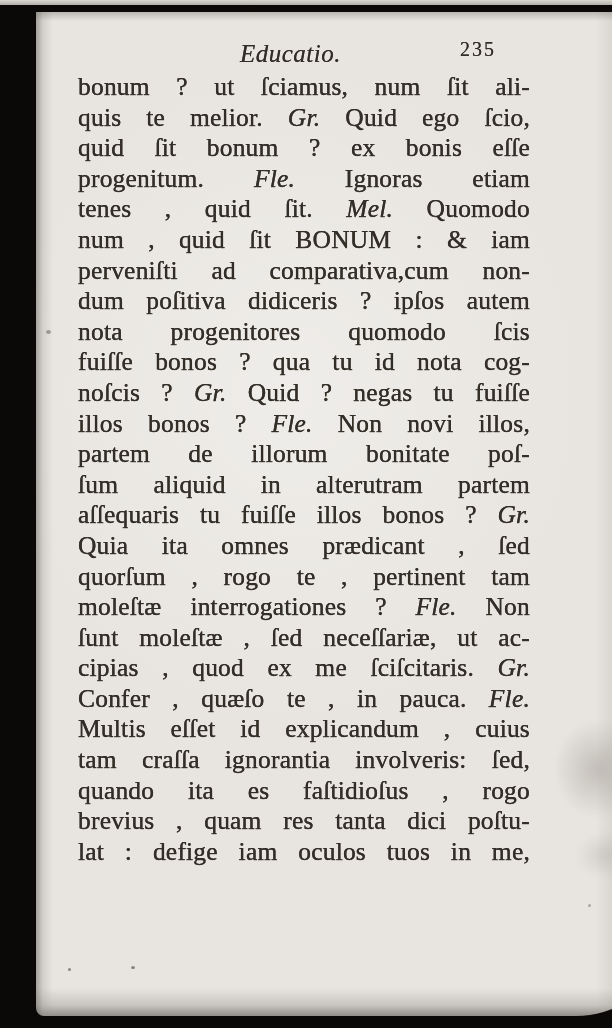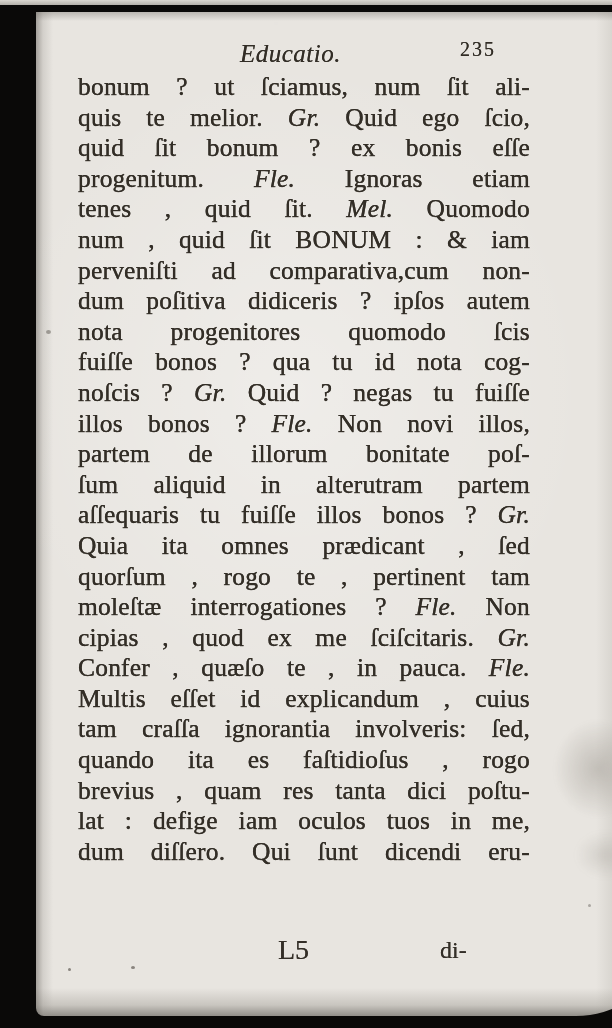--- a/index.html
+++ b/index.html
@@ -104,34 +104,30 @@
         <div class="line"><span>nota progenitores quomodo ſcis</span></div>
         <div class="line"><span>fuiſſe bonos ? qua tu id nota cog-</span></div>
         <div class="line"><span>noſcis ? </span><span class="sp">Gr.</span><span> Quid ? negas tu fuiſſe</span></div>
         <div class="line"><span>illos bonos ? </span><span class="sp">Fle.</span><span> Non novi illos,</span></div>
         <div class="line"><span>partem de illorum bonitate poſ-</span></div>
         <div class="line"><span>ſum aliquid in alterutram partem</span></div>
         <div class="line"><span>aſſequaris tu fuiſſe illos bonos ? </span><span class="sp">Gr.</span></div>
         <div class="line"><span>Quia ita omnes prædicant , ſed</span></div>
         <div class="line"><span>quorſum , rogo te , pertinent tam</span></div>
         <div class="line"><span>moleſtæ interrogationes ? </span><span class="sp">Fle.</span><span> Non</span></div>
+        <div class="line"><span>ſunt moleſtæ , ſed neceſſariæ, ut ac-</span></div>
         <div class="line"><span>cipias , quod ex me ſciſcitaris. </span><span class="sp">Gr.</span></div>
         <div class="line"><span>Confer , quæſo te , in pauca. </span><span class="sp">Fle.</span></div>
         <div class="line"><span>Multis eſſet id explicandum , cuius</span></div>
         <div class="line"><span>tam craſſa ignorantia involveris: ſed,</span></div>
         <div class="line"><span>quando ita es faſtidioſus , rogo</span></div>
         <div class="line"><span>brevius , quam res tanta dici poſtu-</span></div>
         <div class="line"><span>lat : defige iam oculos tuos in me,</span></div>
-        <div class="line"><span>dum diſſero. Qui ſunt dicendi eru-</span></div>
       </div>
 
-    <div class="footer">
-      <span class="sig">L5</span>
-      <span class="catchword">di-</span>
-    </div>
 
     <div class="stain stain1"></div>
     <div class="stain stain2"></div>
     <div class="speck s1"></div>
     <div class="speck s2"></div>
     <div class="speck s3"></div>
     <div class="speck s4"></div>
     <div class="speck s5"></div>
     <div class="speck s6"></div>
   </div>

